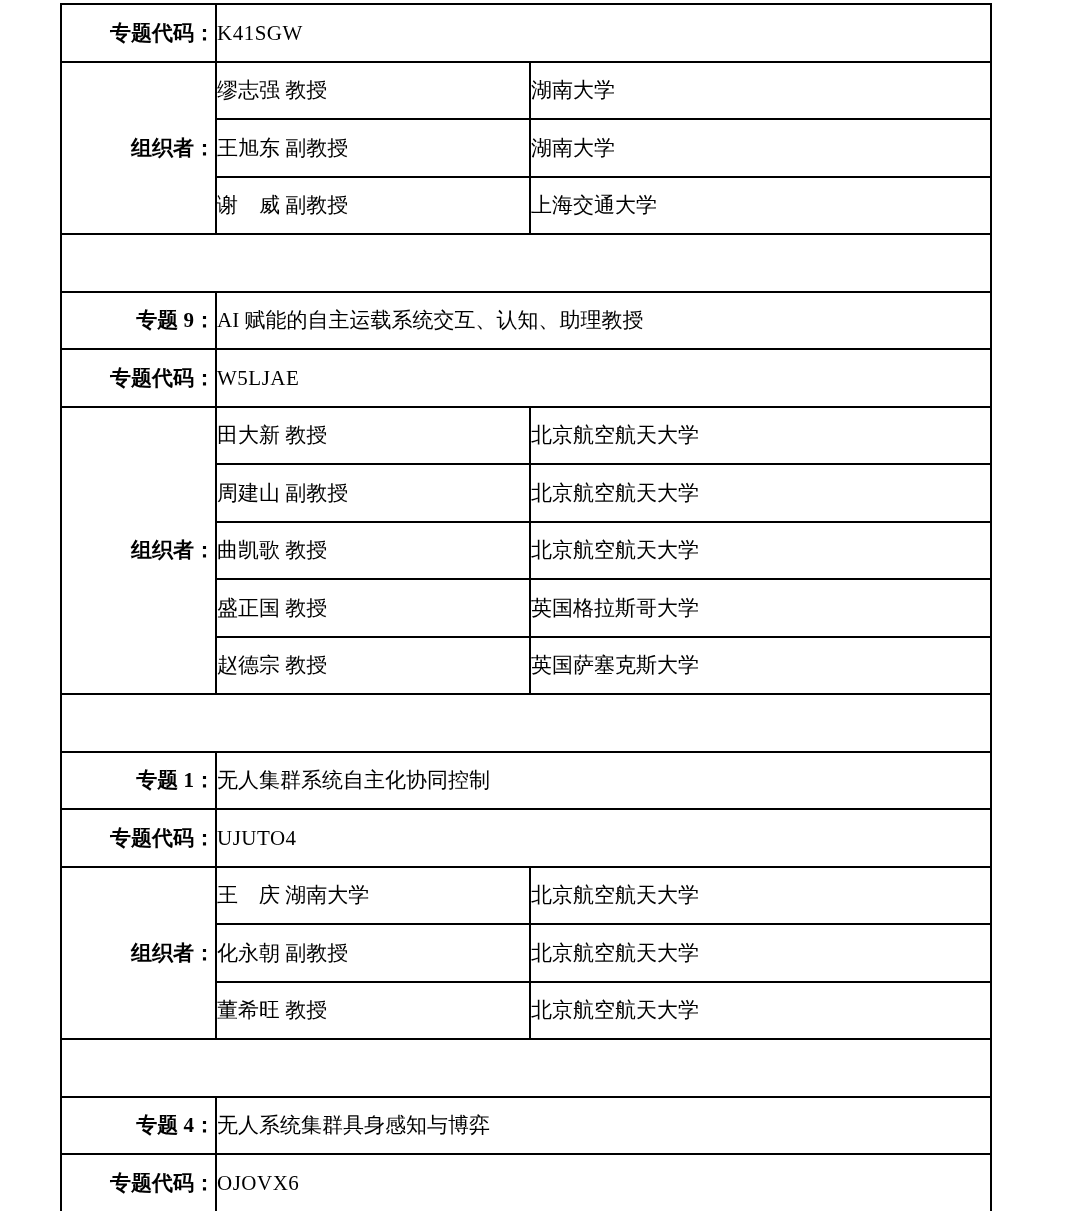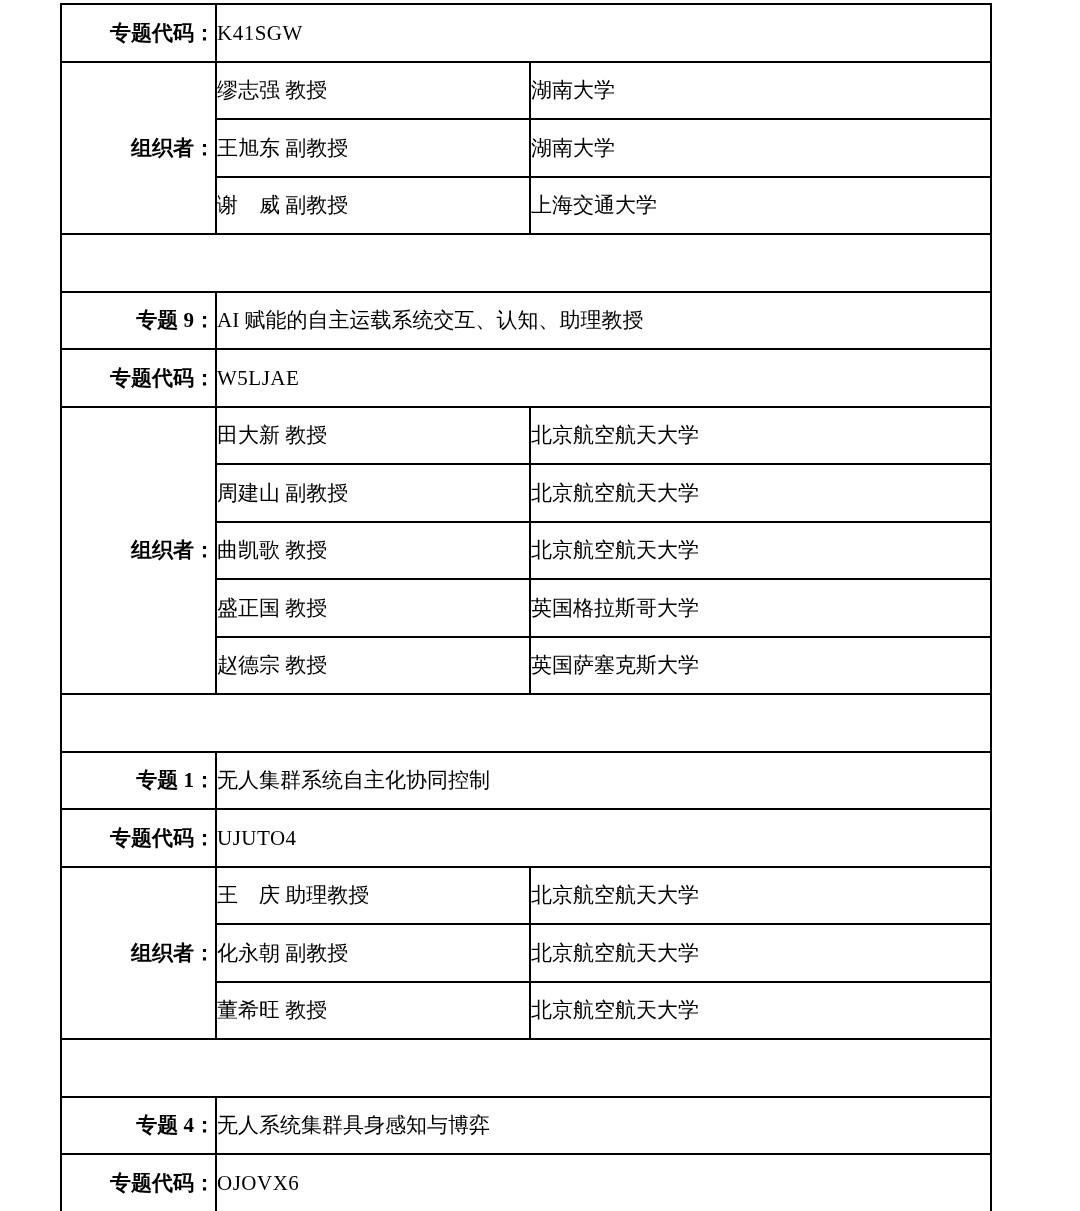--- a/index.html
+++ b/index.html
@@ -121,21 +121,21 @@
       <tr class="row">
         <td class="label">专题 1：</td>
         <td class="value" colspan="2">无人集群系统自主化协同控制</td>
       </tr>
       <tr class="row">
         <td class="label">专题代码：</td>
         <td class="value code-value" colspan="2">UJUTO4</td>
       </tr>
       <tr class="row">
         <td class="label org-label" rowspan="3">组织者：</td>
-        <td class="value">王　庆 助理教授</td>
+        <td class="value">王　庆 湖南大学</td>
         <td class="value">北京航空航天大学</td>
       </tr>
       <tr class="row">
         <td class="value">化永朝 副教授</td>
         <td class="value">北京航空航天大学</td>
       </tr>
       <tr class="row">
         <td class="value">董希旺 教授</td>
         <td class="value">北京航空航天大学</td>
       </tr>

